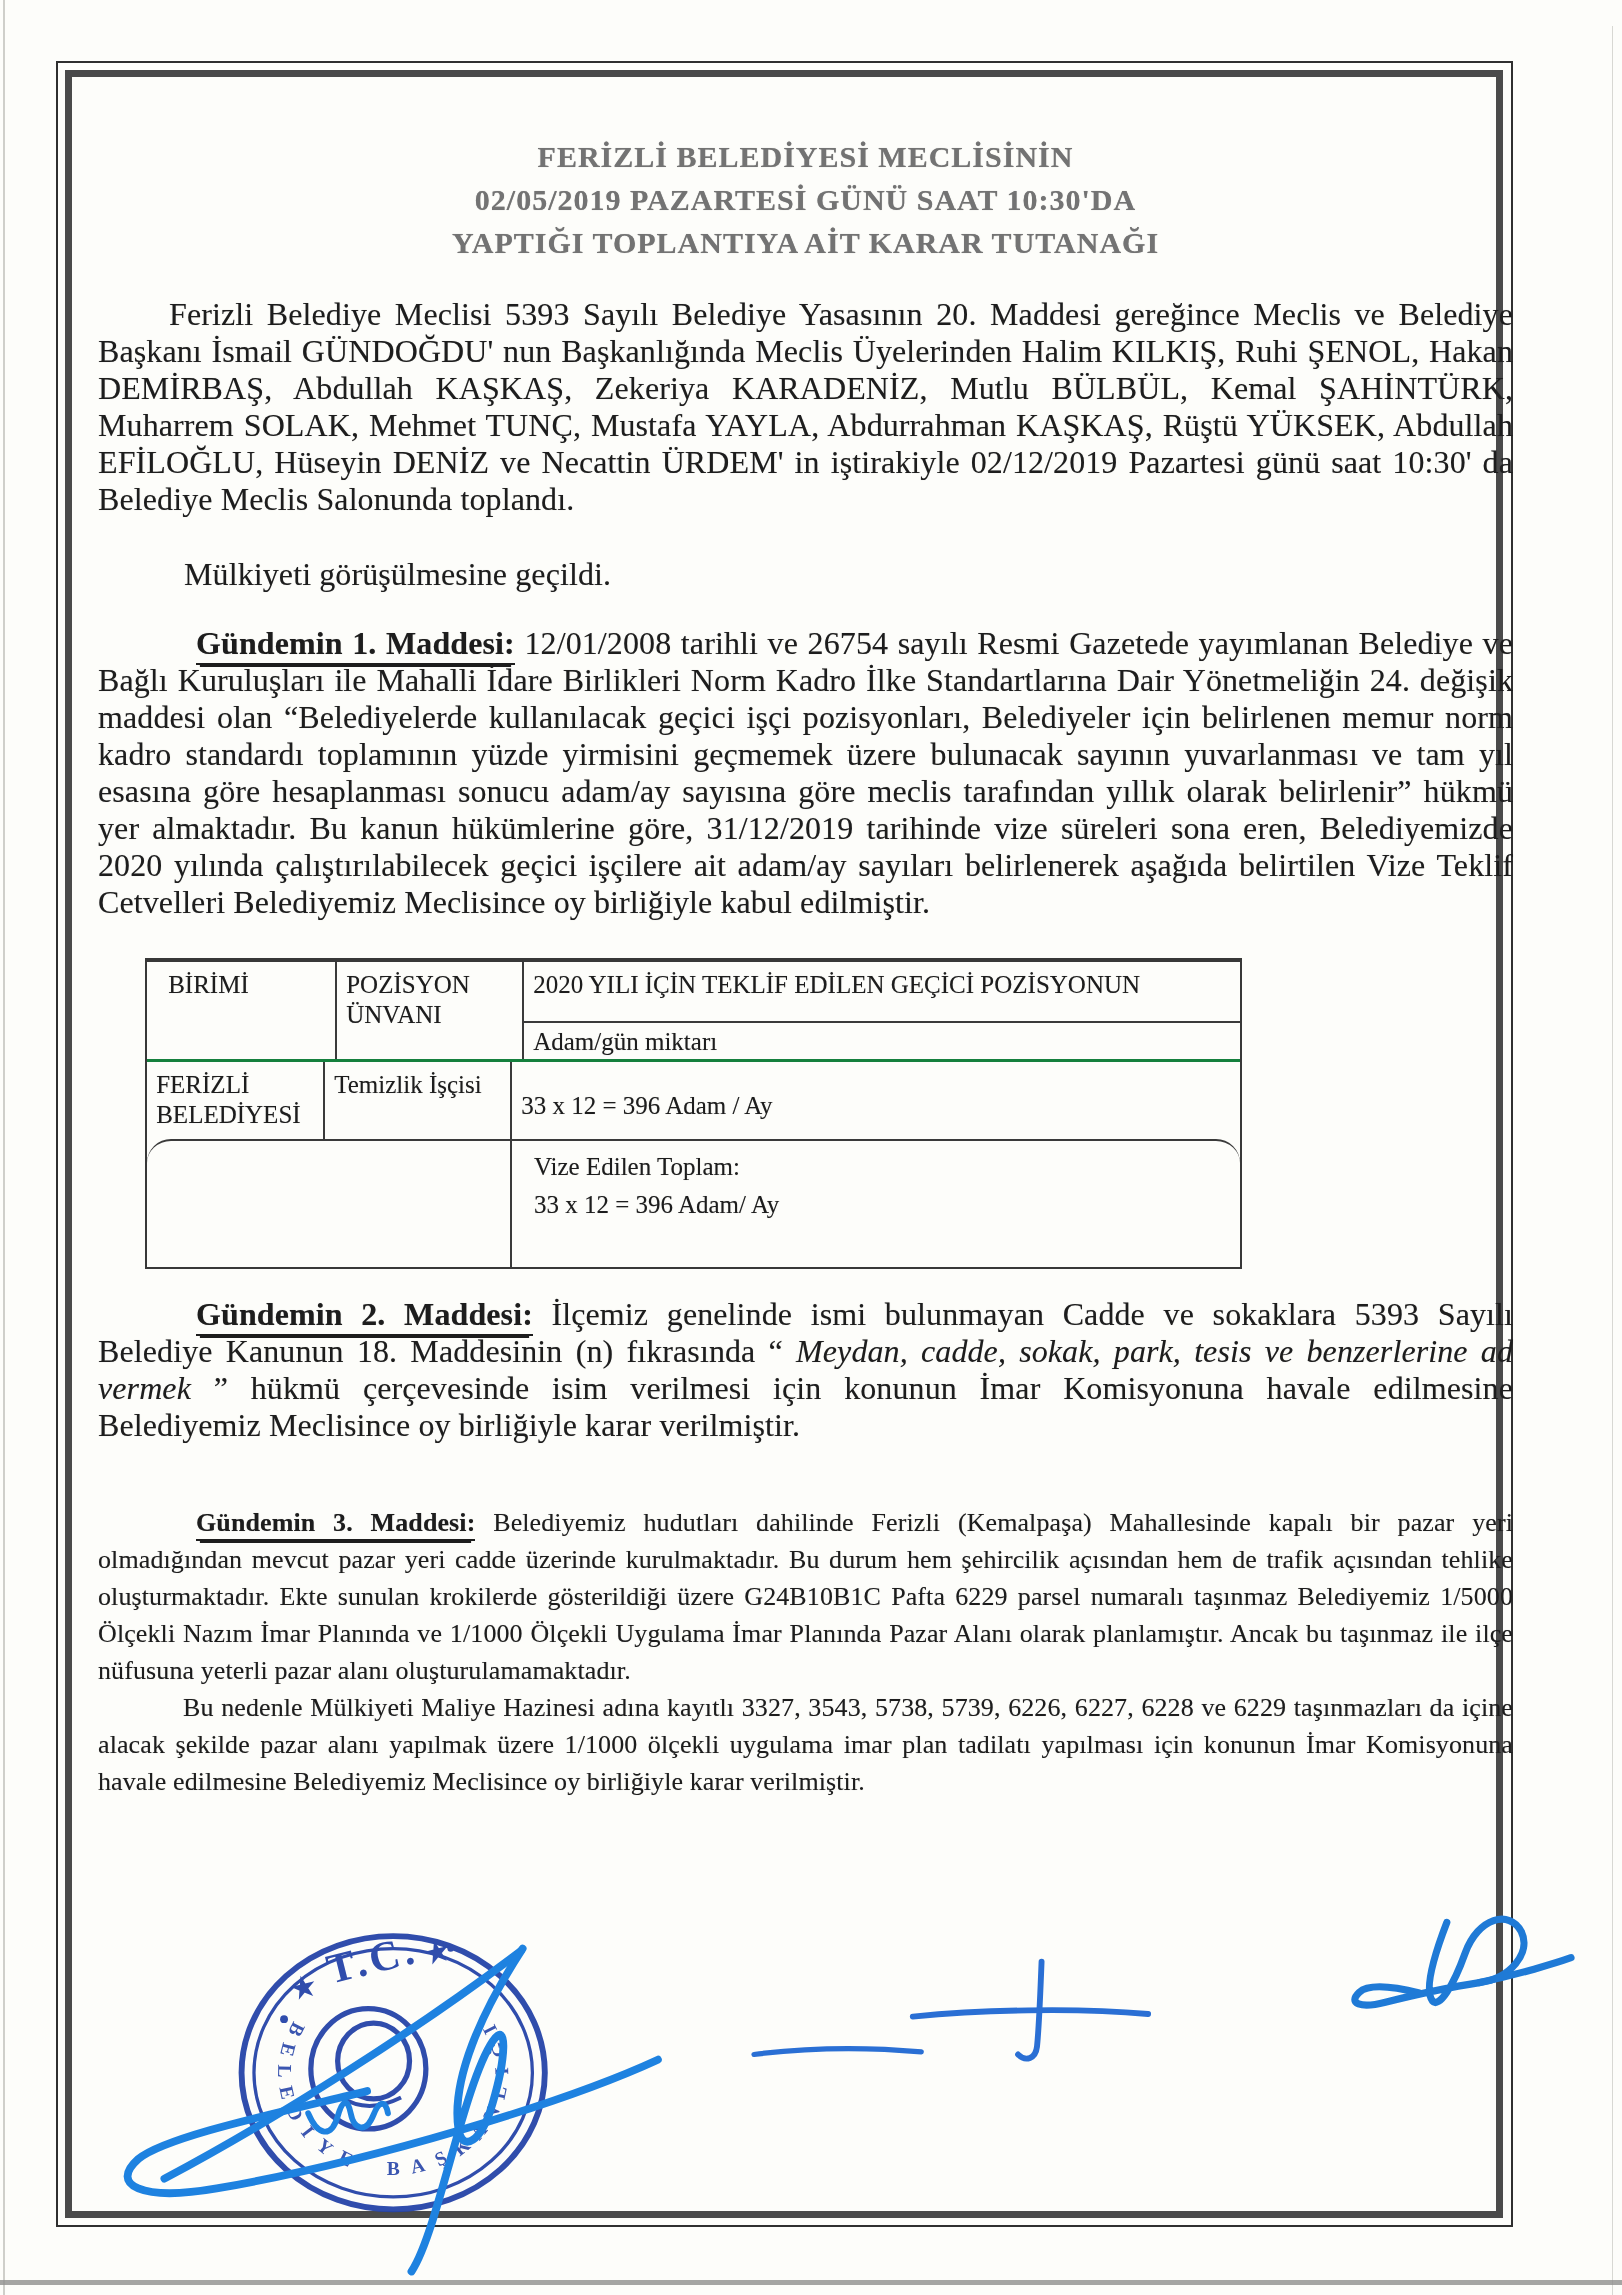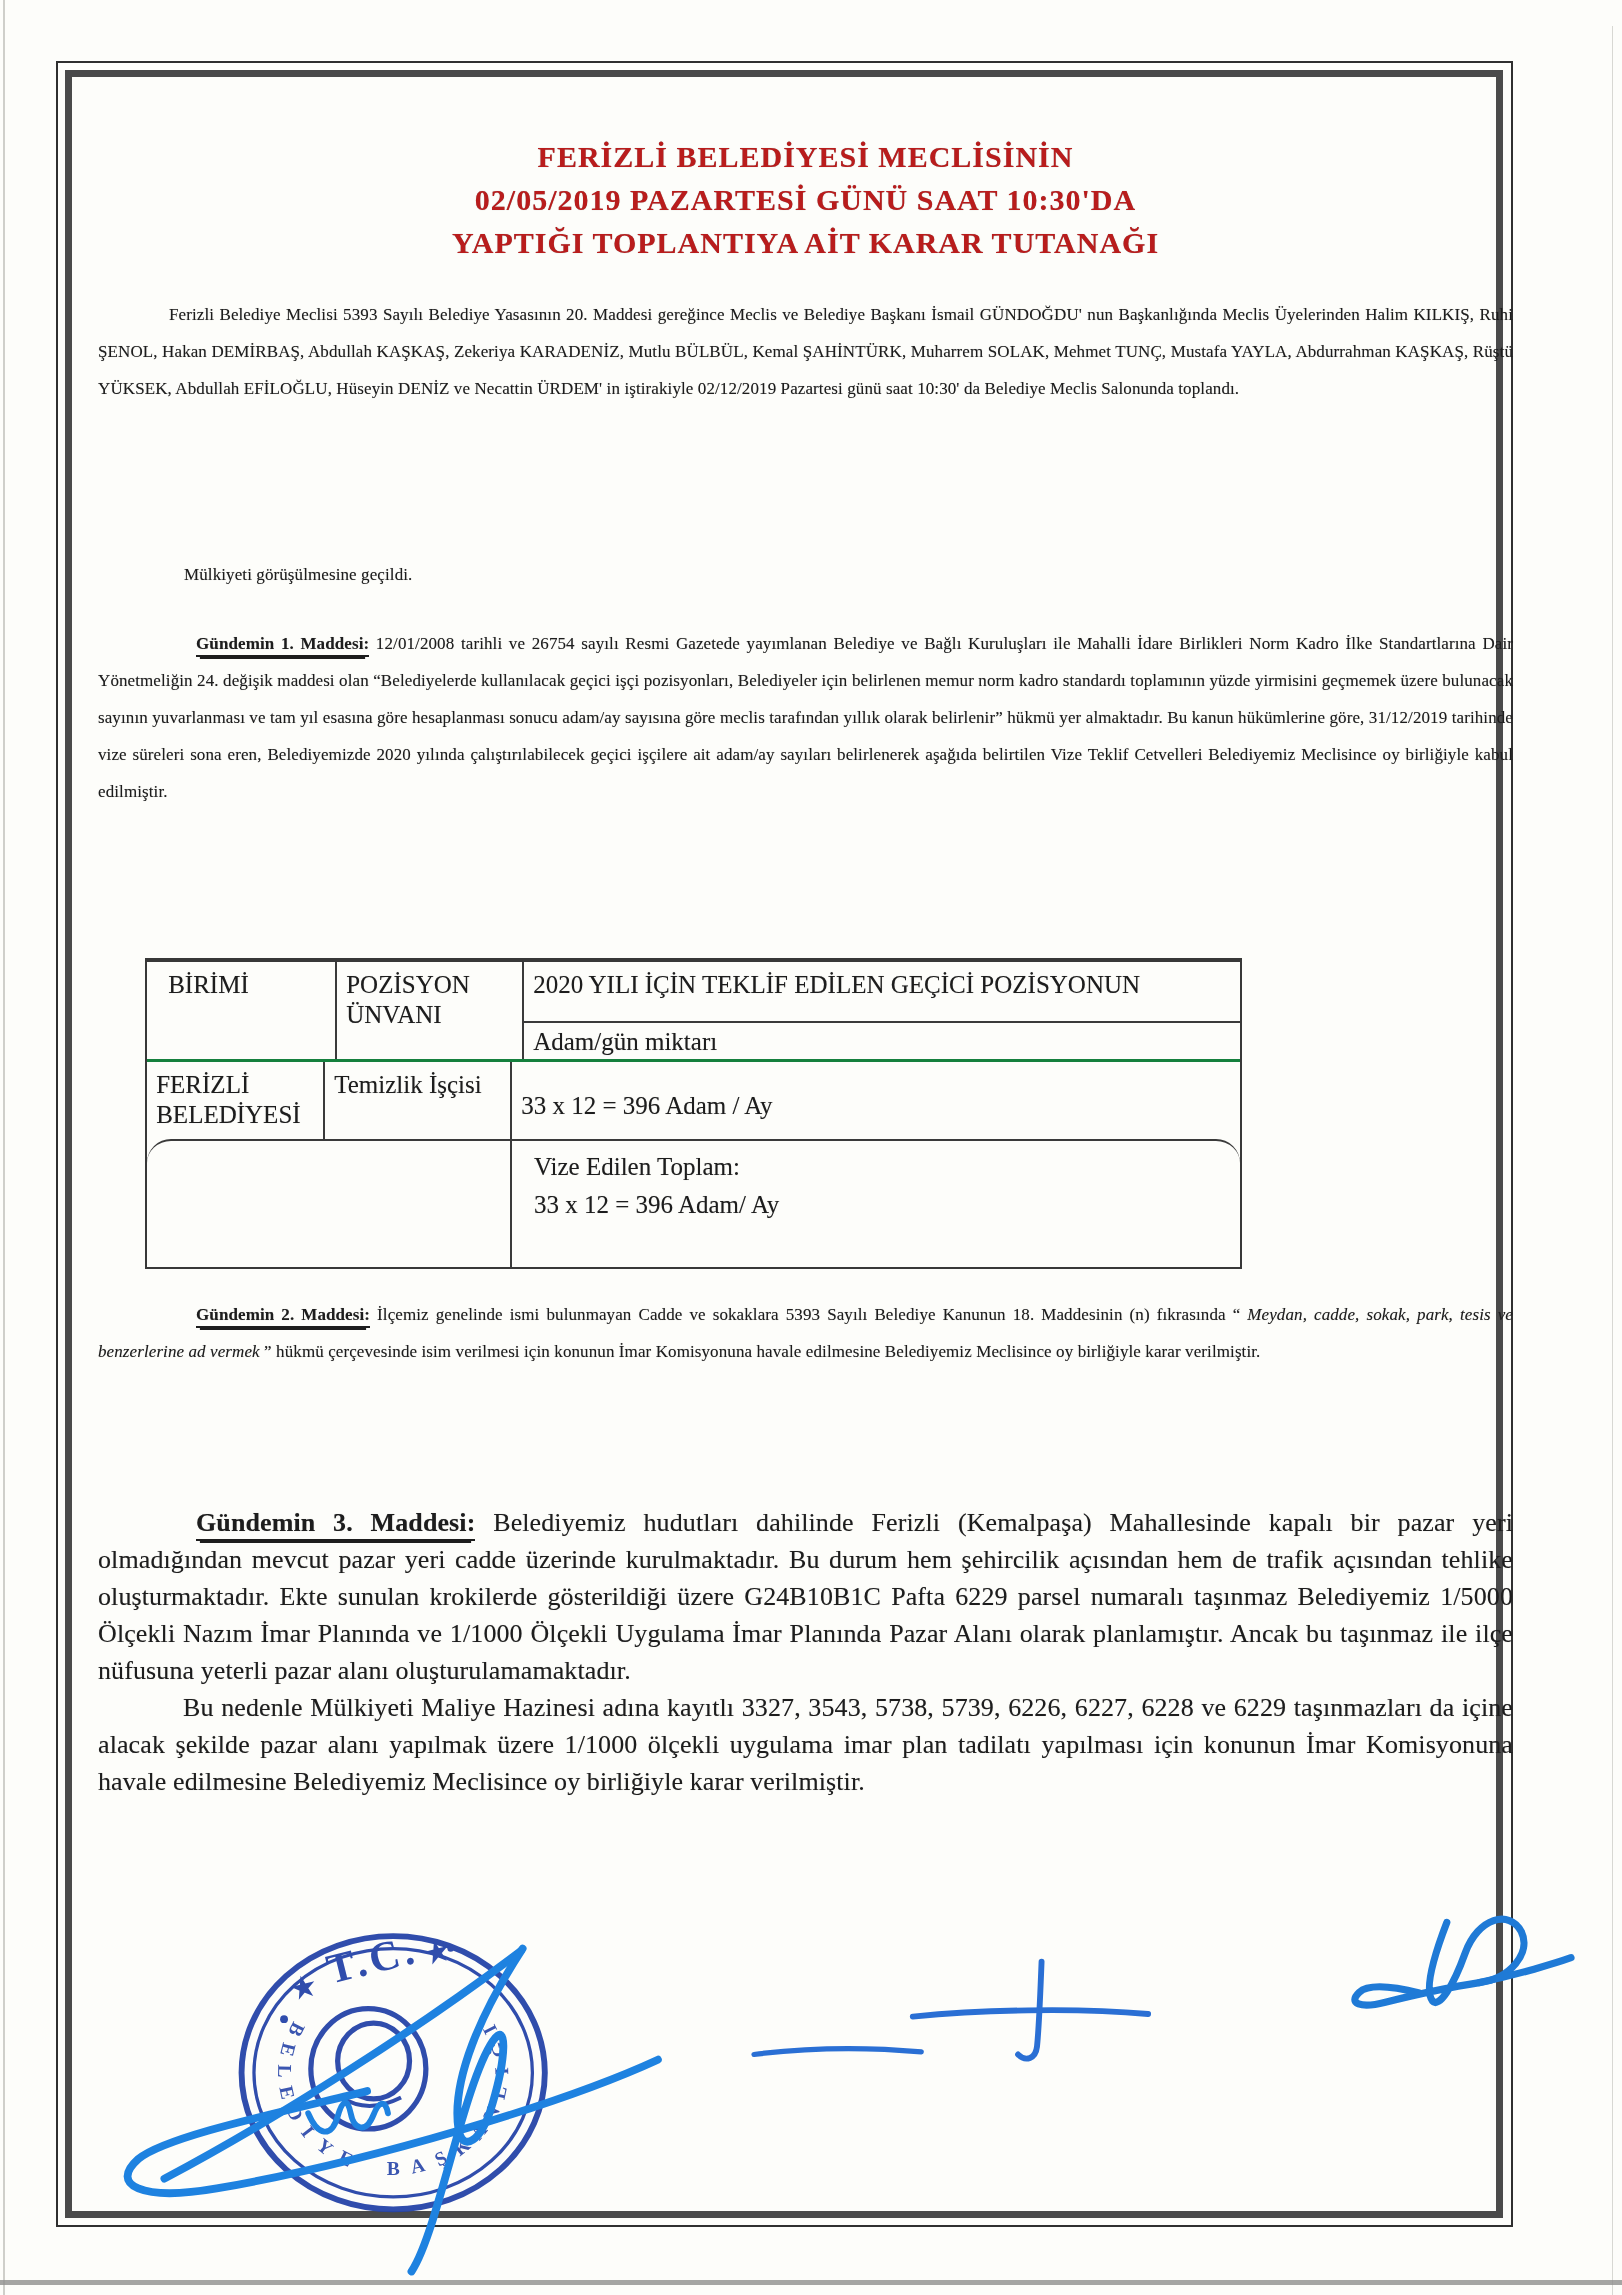--- a/index.html
+++ b/index.html
@@ -13,23 +13,23 @@
   .scan-left{position:absolute;left:2.6px;top:0;width:2px;height:2295px;background:#cfcfca;}
   .scan-right{position:absolute;left:1612px;top:26px;width:1.3px;height:2269px;background:#d8d8d3;}
   .scan-bottom{position:absolute;left:0;top:2280px;width:1623px;height:4.6px;background:#8f8f8d;opacity:.8;}
   
   .frame-outer{position:absolute;left:56px;top:61px;width:1457px;height:2166px;
     border:2px solid #2f2f2f;box-sizing:border-box;}
   .frame-inner{position:absolute;left:65px;top:70px;width:1438px;height:2148px;
     border:7.9px solid #4a4a4a;box-sizing:border-box;}
   .content{position:absolute;left:98px;top:0;width:1415px;}
   .title-block{position:absolute;left:0;top:135px;width:1415px;text-align:center;}
-  .title-line{font-size:30px;font-weight:bold;line-height:43px;letter-spacing:1px;color:#b91c1c;
+  .title-line{font-size:30px;font-weight:bold;line-height:43px;letter-spacing:1px;color:#737373;
     text-shadow:0 0 0.7px rgba(30,30,30,.45);}
-  .para{position:absolute;left:0;width:1415px;margin:0;font-size:17px;line-height:37px;
+  .para{position:absolute;left:0;width:1415px;margin:0;font-size:32px;line-height:37px;
     text-align:justify;text-shadow:0 0 0.7px rgba(40,40,40,.4);letter-spacing:0.1px;}
   .p-intro{top:296px;text-indent:71px;}
   .p-trans{top:556px;text-indent:86px;text-align:left;}
   .p-item1{top:625px;text-indent:98px;}
   .p-item2{top:1296px;text-indent:98px;}
   .p-item3wrap{position:absolute;left:0;top:1504px;width:1415px;}
   .p-item3wrap p{margin:0;font-size:26px;line-height:37px;text-align:justify;
     text-shadow:0 0 0.7px rgba(40,40,40,.4);letter-spacing:0.1px;}
   .p-item3{text-indent:98px;}
   .p-item3sub{text-indent:85px;}

